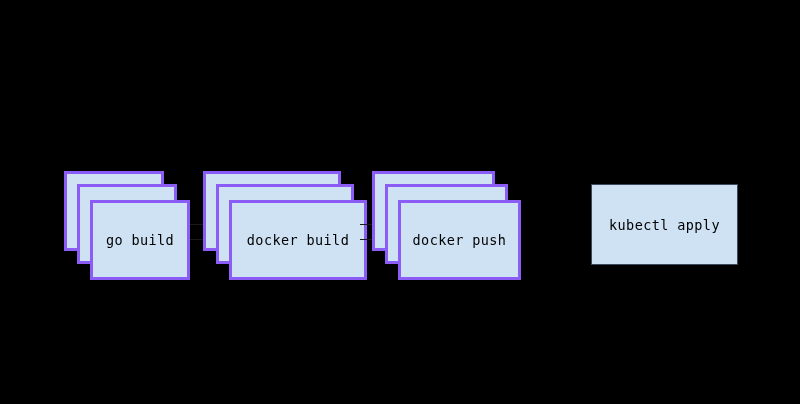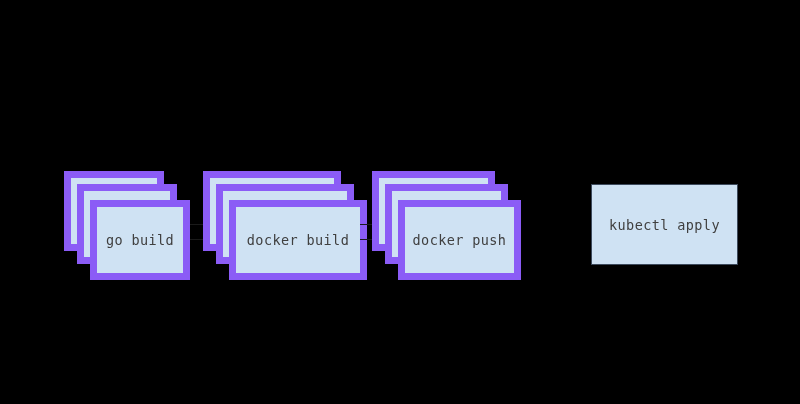--- a/index.html
+++ b/index.html
@@ -13,29 +13,29 @@
     width: 800px;
     height: 404px;
     background: #000000;
     overflow: hidden;
     font-family: "DejaVu Sans Mono", "Liberation Mono", monospace;
   }
   .card {
     position: absolute;
     box-sizing: border-box;
     background: #cfe2f3;
-    border: 7px solid #8b5cf6;
+    border: 3px solid #8b5cf6;
     display: flex;
     align-items: center;
     justify-content: center;
   }
   .card-label {
     font-family: "DejaVu Sans Mono", "Liberation Mono", monospace;
     font-size: 13.5px;
-    color: #404040;
+    color: #000000;
     white-space: nowrap;
     letter-spacing: 0.4px;
   }
   
   .stack {
     position: absolute;
   }
   .stack .card.back  { left: 0px;  top: 0px;  }
   .stack .card.mid   { left: 13px; top: 13px; }
   .stack .card.front { left: 26px; top: 29px; }

